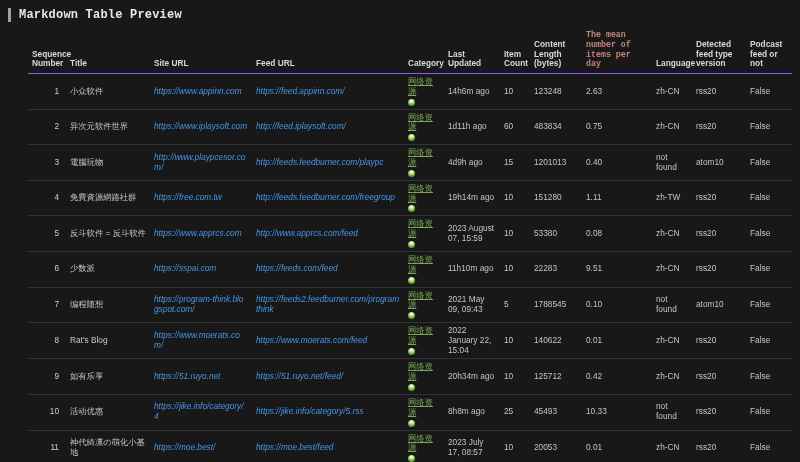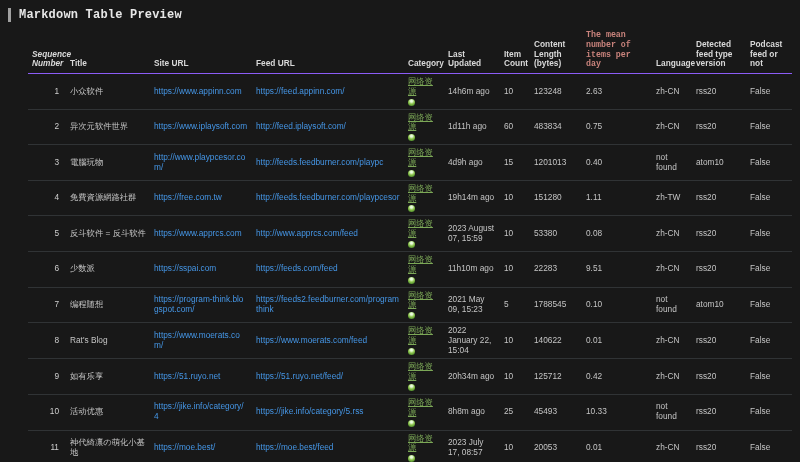--- a/index.html
+++ b/index.html
@@ -36,35 +36,36 @@
     line-height: 1.18;
   }
   .feed-table th {
     font-weight: bold;
     color: #d9d9d9;
     text-align: left;
     vertical-align: bottom;
     padding: 3px 4px 4px 4px;
     border-bottom: 1px solid #8b5cf6;
   }
-  .feed-table th.col-seq { text-align: right; font-style: italic; }
+  .feed-table th.col-seq { text-align: right; }
   .feed-table th.col-mean { color: #c9837c; font-family: Liberation Mono, monospace; }
   .feed-table td {
     padding: 3px 4px;
     border-bottom: 1px solid #303335;
     vertical-align: middle;
     color: #c5c5c5;
   }
   .feed-table td.col-seq { text-align: right; padding-right: 7px; color: #cfcfcf; }
   a.url-link {
     color: #4596e6;
     text-decoration: none;
     overflow-wrap: anywhere;
     word-break: break-all;
     cursor: pointer;
+    font-style: italic;
   }
   .cat-text {
     color: #7ca857;
     display: block;
     text-decoration: underline;
   }
   .cat-dot {
     display: block;
     width: 7px; height: 7px;
     border-radius: 50%;
@@ -161,21 +162,21 @@
         <td class="col-len"><span class="plain-cell">1201013</span></td>
         <td class="col-mean"><span class="plain-cell">0.40</span></td>
         <td class="col-lang"><span class="plain-cell">not found</span></td>
         <td class="col-type"><span class="plain-cell">atom10</span></td>
         <td class="col-pod"><span class="plain-cell">False</span></td>
       </tr>
       <tr>
         <td class="col-seq"><span class="plain-cell">4</span></td>
         <td class="col-title"><span class="plain-cell">免費資源網路社群</span></td>
         <td class="col-site"><a class="url-link" href="#">https://free.com.tw</a></td>
-        <td class="col-feed"><a class="url-link" href="#">http://feeds.feedburner.com/playpcesor</a></td>
+        <td class="col-feed"><a class="url-link" href="#">http://feeds.feedburner.com/freegroup</a></td>
         <td class="col-cat">
           <span class="cat-text">网络资源</span>
           <span class="cat-dot"></span>
         </td>
         <td class="col-upd"><span class="plain-cell">19h14m ago</span></td>
         <td class="col-cnt"><span class="plain-cell">10</span></td>
         <td class="col-len"><span class="plain-cell">151280</span></td>
         <td class="col-mean"><span class="plain-cell">1.11</span></td>
         <td class="col-lang"><span class="plain-cell">zh-TW</span></td>
         <td class="col-type"><span class="plain-cell">rss20</span></td>
@@ -217,21 +218,21 @@
       </tr>
       <tr>
         <td class="col-seq"><span class="plain-cell">7</span></td>
         <td class="col-title"><span class="plain-cell">编程随想</span></td>
         <td class="col-site"><a class="url-link" href="#">https://program-think.blogspot.com/</a></td>
         <td class="col-feed"><a class="url-link" href="#">https://feeds2.feedburner.com/programthink</a></td>
         <td class="col-cat">
           <span class="cat-text">网络资源</span>
           <span class="cat-dot"></span>
         </td>
-        <td class="col-upd"><span class="plain-cell">2021 May 09, 15:23</span></td>
+        <td class="col-upd"><span class="plain-cell">2021 May 09, 09:43</span></td>
         <td class="col-cnt"><span class="plain-cell">5</span></td>
         <td class="col-len"><span class="plain-cell">1788545</span></td>
         <td class="col-mean"><span class="plain-cell">0.10</span></td>
         <td class="col-lang"><span class="plain-cell">not found</span></td>
         <td class="col-type"><span class="plain-cell">atom10</span></td>
         <td class="col-pod"><span class="plain-cell">False</span></td>
       </tr>
       <tr>
         <td class="col-seq"><span class="plain-cell">8</span></td>
         <td class="col-title"><span class="plain-cell">Rat's Blog</span></td>

